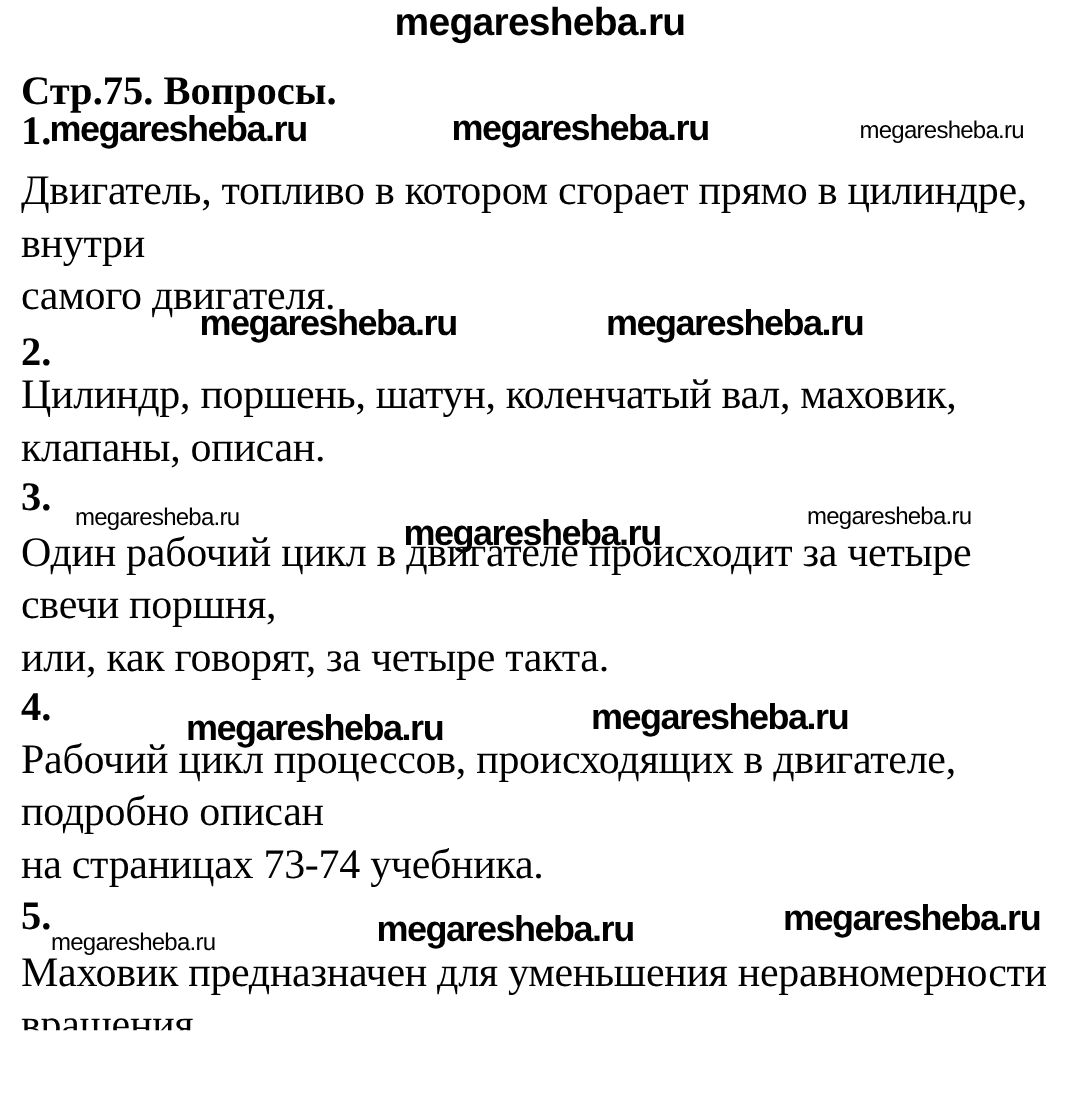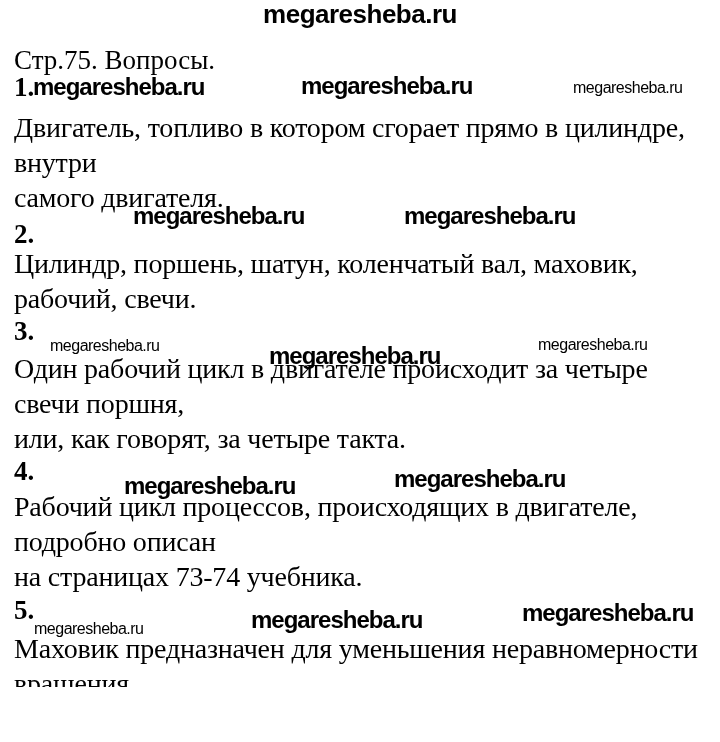--- a/index.html
+++ b/index.html
@@ -25,21 +25,21 @@
     font-weight: bold;
     font-size: 26px;
     letter-spacing: -0.5px;
     line-height: 1;
   }
   .page-heading {
     position: absolute;
     left: 14px;
     top: 47px;
     font-family: "Liberation Serif", serif;
-    font-weight: normal;
+    font-weight: bold;
     font-size: 27px;
     line-height: 1;
   }
   .q-number {
     position: absolute;
     left: 14px;
     font-family: "Liberation Serif", serif;
     font-weight: bold;
     font-size: 27px;
     line-height: 1;
@@ -100,21 +100,21 @@
     <span class="wm-bold" style="left:301px; top:74px;">megaresheba.ru</span>
     <span class="wm-small" style="left:573px; top:80px;">megaresheba.ru</span>
     <div class="answer-text" style="top:110px;">Двигатель, топливо в котором сгорает прямо в цилиндре, внутри
 самого двигателя.</div>
   </div>
 
   <div>
     <span class="q-number" style="top:221px;">2.</span>
     <span class="wm-bold" style="left:133px; top:204px;">megaresheba.ru</span>
     <span class="wm-bold" style="left:404px; top:204px;">megaresheba.ru</span>
-    <div class="answer-text" style="top:246px;">Цилиндр, поршень, шатун, коленчатый вал, маховик, рабочий, свечи.</div>
+    <div class="answer-text" style="top:246px;">Цилиндр, поршень, шатун, коленчатый вал, маховик, клапаны, описан.</div>
   </div>
 
   <div>
     <span class="q-number" style="top:318px;">3.</span>
     <span class="wm-small" style="left:50px; top:338px;">megaresheba.ru</span>
     <span class="wm-bold" style="left:269px; top:344px;">megaresheba.ru</span>
     <span class="wm-small" style="left:538px; top:337px;">megaresheba.ru</span>
     <div class="answer-text" style="top:351px;">Один рабочий цикл в двигателе происходит за четыре свечи поршня,
 или, как говорят, за четыре такта.</div>
   </div>

